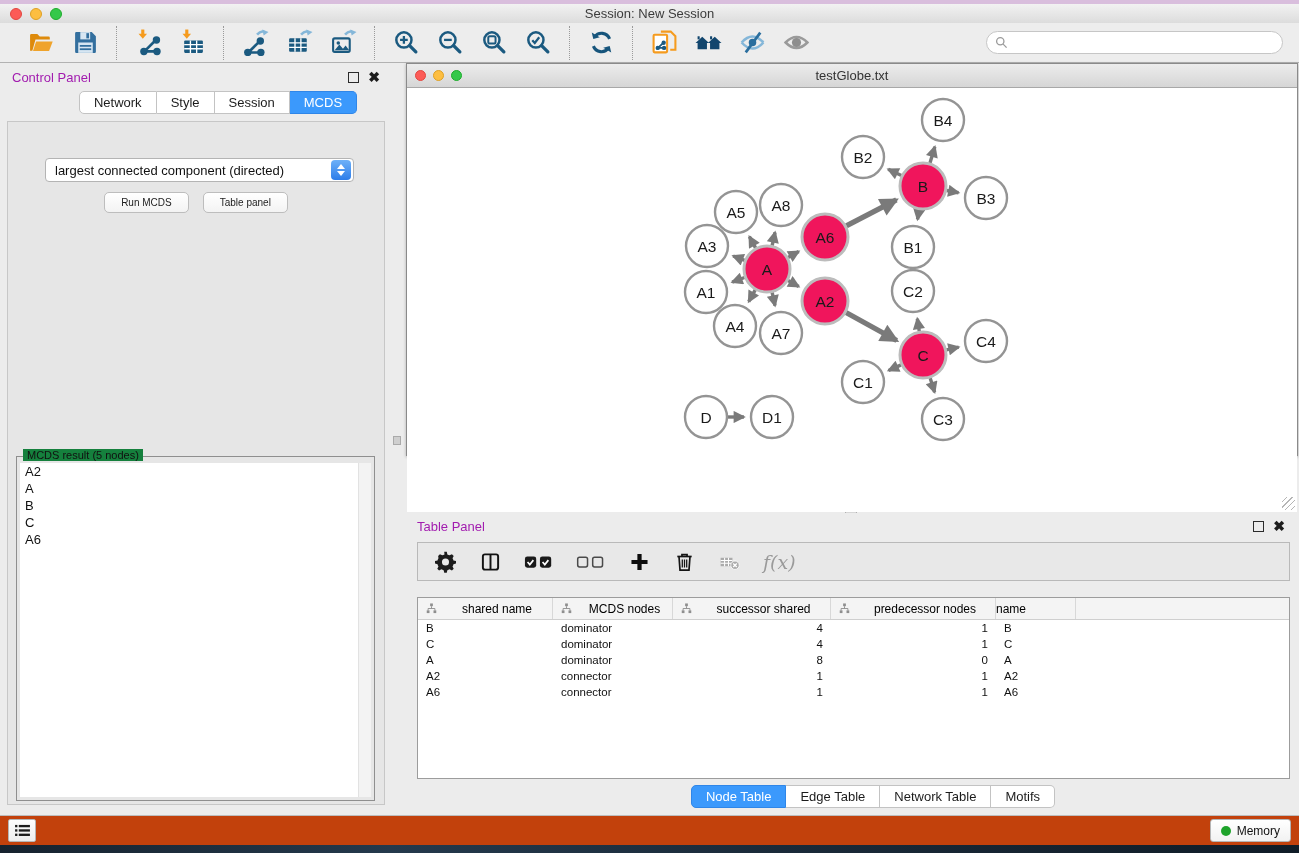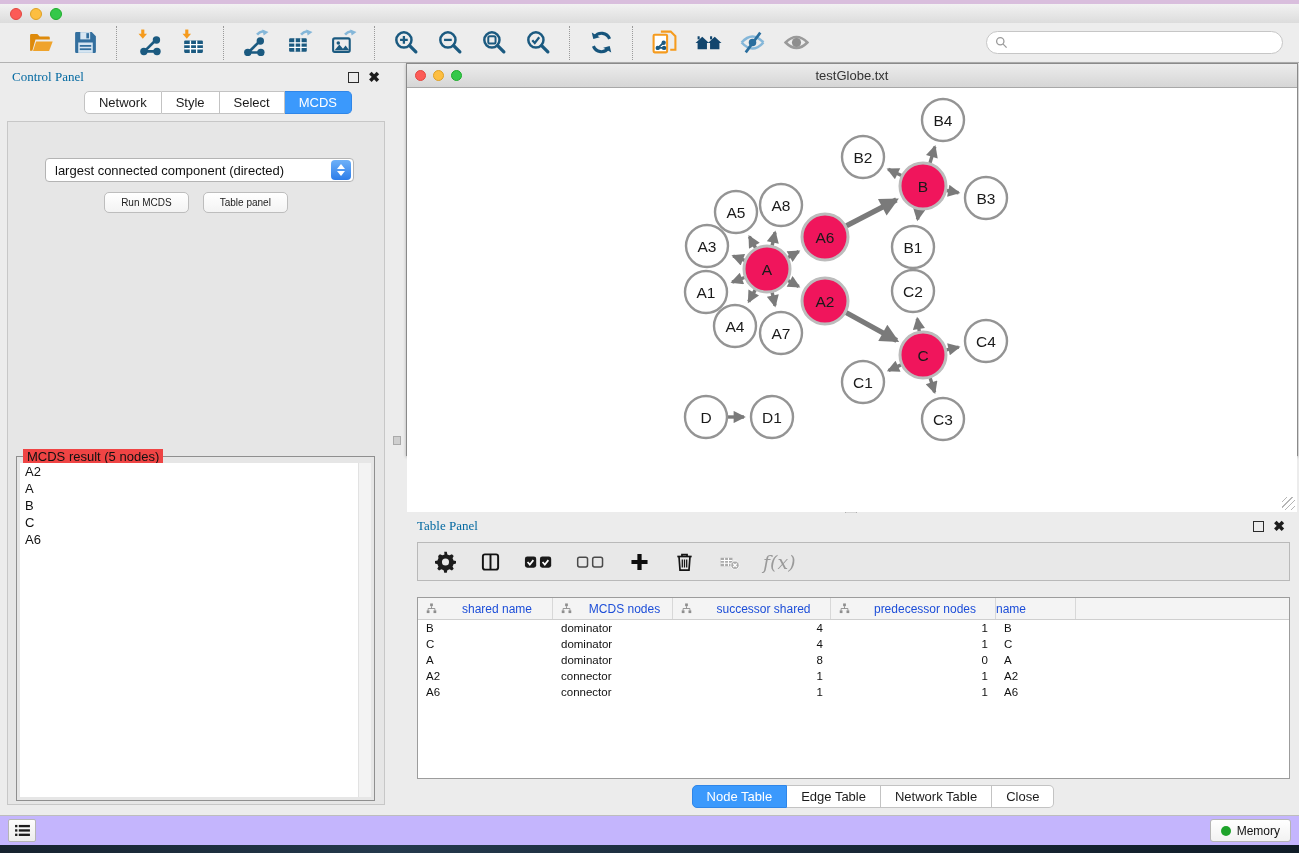--- a/index.html
+++ b/index.html
@@ -21,21 +21,21 @@
   .tb-group + .tb-group { border-left:1px dotted #9a9a9a; height:34px; }
   .tb-btn { width:34px; height:32px; display:flex; align-items:center; justify-content:center; background:none; border:none; cursor:pointer; }
   .tb-btn svg { width:27px; height:27px; }
   .search-wrap { margin-left:auto; margin-right:6px; width:297px; height:23px; background:#fff; border:1px solid #c6c6c6; border-radius:12px; display:flex; align-items:center; padding:0 8px; }
   .search-wrap svg { width:13px; height:13px; margin-right:4px; flex:none; }
   .search-wrap input { border:none; outline:none; flex:1; font-size:12px; background:transparent; }
 
   
   .control-panel { position:absolute; left:0; top:63px; width:392px; height:752px; background:#ececec; }
   .panel-head { position:relative; height:28px; display:flex; align-items:center; padding:0 12px; }
-  .panel-title { font-size:13px; color:#0369a1;font-family:Liberation Serif, serif; }
+  .panel-title { font-size:13px; color:#a21caf; }
   .panel-head-btns { margin-left:auto; display:flex; gap:9px; align-items:center; }
   .float-btn { width:11px; height:11px; border:1.5px solid #2b2b2b; display:inline-block; background:transparent; cursor:pointer; }
   .close-btn { font-size:14px; font-weight:bold; color:#1c1c1c; line-height:1; cursor:pointer; background:none; border:none; }
 
   .segmented { display:flex; justify-content:center;padding-left:44px; }
   .segmented .seg { font-size:13px; color:#1c1c1c; background:#fff; border:1px solid #c3c3c3; border-left:none; padding:3px 14px; cursor:pointer; }
   .segmented .seg:first-child { border-left:1px solid #c3c3c3; border-radius:5px 0 0 5px; }
   .segmented .seg:last-child { border-radius:0 5px 5px 0; }
   .segmented .seg.active { background:#3b99fc; border-color:#2f86e8; color:#fff; }
 
@@ -43,21 +43,21 @@
   .opt-label { text-align:center; font-size:13px; color:#1c1c1c; margin-top:14px; }
   .combo { position:absolute; left:37px; top:36px; width:309px; height:24px; background:#fff; border:1px solid #b4b4b4; border-radius:4px; display:flex; align-items:center; cursor:pointer; }
   .combo-value { flex:1; font-size:13px; padding-left:9px; color:#111; white-space:nowrap; }
   .combo-stepper { width:20px; height:20px; margin:2px; border-radius:4px; background:linear-gradient(#6eb1f8,#2d7de9); display:flex; flex-direction:column; align-items:center; justify-content:center; gap:2px; }
   .combo-stepper .tri-up { width:0; height:0; border-left:4px solid transparent; border-right:4px solid transparent; border-bottom:5px solid #fff; }
   .combo-stepper .tri-dn { width:0; height:0; border-left:4px solid transparent; border-right:4px solid transparent; border-top:5px solid #fff; }
   .btn-row { position:absolute; left:0; top:70px; width:100%; display:flex; justify-content:center; gap:14px; }
   .mac-btn { font-size:10px; color:#1c1c1c; background:linear-gradient(#ffffff,#f3f3f3); border:1px solid #bdbdbd; border-radius:5px; padding:4px 16px; cursor:pointer; }
 
   .mcds-group { position:absolute; left:8px; top:334px; right:9px; height:345px; border:1px solid #8f8f8f; background:#e6e6e6; }
-  .mcds-legend { position:absolute; top:-8px; left:6px; background:#ef4444; font-size:13px; color:#111; padding:0 4px; }
+  .mcds-legend { position:absolute; top:-8px; left:6px; background:#15803d; font-size:11px; color:#111; padding:0 4px; }
   .mcds-list { position:absolute; left:3px; right:3px; top:6px; bottom:3px; background:#fff; overflow:hidden; }
   .mcds-scroll { position:absolute; right:0; top:0; bottom:0; width:13px; background:#f3f3f3; border-left:1px solid #e2e2e2; }
   .mcds-item { font-size:13px; color:#111; padding:1px 0 1px 5px; line-height:15px; cursor:default; }
 
   
   .v-divider-handle { position:absolute; left:393px; top:436px; width:8px; height:9px; background:#cfcfcf; border:1px solid #aaa; cursor:col-resize; }
   .h-divider-handle { position:absolute; left:845px; top:510px; width:12px; height:6px; background:#d6d6d6; border:1px solid #b0b0b0; cursor:row-resize; }
 
   
   .net-window { position:absolute; left:406px; top:63px; width:892px; height:393px; border:1px solid #8a8a8a; background:#7f1d1d; box-shadow:0 1px 3px rgba(0,0,0,.25); }
@@ -74,49 +74,50 @@
   .table-panel { position:absolute; left:403px; top:513px; width:896px; height:302px; background:#ececec; }
   .tp-head { height:26px; display:flex; align-items:center; padding:0 14px; position:relative; }
   .tp-toolbar { position:absolute; left:14px; right:9px; top:29px; height:39px; background:#e8e8e8; border:1px solid #b9b9b9; display:flex; align-items:center; gap:22px; padding:8px 16px; }
   .tpt-btn { background:none; border:none; display:flex; align-items:center; justify-content:center; cursor:pointer; height:30px; }
   .tpt-btn svg { width:24px; height:24px; }
   .tpt-btn.disabled { cursor:default; }
   .fx-label { font-family:"DejaVu Serif", serif; font-style:italic; font-size:19px; color:#9a9a9a; }
 
   .data-table { position:absolute; left:14px; right:9px; top:84px; bottom:36px; background:#fff; border:1px solid #9c9c9c; overflow:hidden; }
   .dt-header { display:flex; height:22px; background:#f4f4f4; border-bottom:1px solid #cfcfcf; }
-  .dt-hcell { display:flex; align-items:center; justify-content:center; gap:5px; font-size:12px; color:#1d4ed8; border-right:1px solid #d8d8d8; cursor:pointer; }
+  .dt-hcell { display:flex; align-items:center; justify-content:center; gap:5px; font-size:12px; color:#000000; border-right:1px solid #d8d8d8; cursor:pointer; }
   .dt-hcell svg { width:11px; height:11px; flex:none; margin-left:4px; margin-right:auto; }
   .dt-hcell .hlbl { margin-right:auto; }
   .dt-row { display:flex; height:16px; align-items:center; cursor:default; }
   .dt-cell { font-size:11.5px; color:#111; padding:0 8px; white-space:nowrap; overflow:hidden; }
 
   .tp-tabs { position:absolute; left:0; width:100%; bottom:7px; display:flex; justify-content:center; }
 
   
-  .statusbar { position:absolute; left:0; top:815px; width:100%; height:30px; background:#c4b5fd; border-top:1px solid #bdbdbd; display:flex; align-items:center; padding:0 8px; }
+  .statusbar { position:absolute; left:0; top:815px; width:100%; height:30px; background:#c2410c; border-top:1px solid #bdbdbd; display:flex; align-items:center; padding:0 8px; }
   .list-btn { width:28px; height:23px; background:linear-gradient(#fdfdfd,#ededed); border:1px solid #b5b5b5; border-radius:2px; display:flex; align-items:center; justify-content:center; cursor:pointer; }
   .list-btn svg { width:15px; height:13px; }
   .memory-btn { margin-left:auto; height:23px; background:linear-gradient(#ffffff,#f2f2f2); border:1px solid #b5b5b5; border-radius:3px; display:flex; align-items:center; gap:6px; padding:0 10px; font-size:12px; color:#111; cursor:pointer; }
   .memory-dot { width:10px; height:10px; border-radius:50%; background:#1ea32b; }
   .desktop-strip-bottom { position:absolute; left:0; bottom:0; width:100%; height:8px; background:linear-gradient(90deg,#16222e,#24394c 30%,#1a2a39 60%,#101c27); }
 </style>
 </head>
 <body>
 
 <div class="app">
 
   <div class="desktop-strip-top"></div>
 
   <div class="titlebar">
     <div class="lights">
       <span class="light red"></span>
       <span class="light yellow"></span>
       <span class="light green"></span>
     </div>
+    <div class="title-text">Session: New Session</div>
   </div>
 
   <div class="toolbar" id="main-toolbar">
 
     <div class="tb-group">
         <button class="tb-btn">
           <span style="display: flex;">
             <svg viewBox="0 0 26 26">
               <path d="M2 21V6q0-1.3 1.3-1.3H9l2.3 2.5h8.5q1.2 0 1.2 1.2v1.7H7.2L4.2 21z" fill="#de8a0b"></path>
               <path d="M4.8 21.3l3-9.2h16l-3.5 9.2z" fill="#efa32b"></path>
@@ -311,21 +312,21 @@
     <div class="panel-head">
       <span class="panel-title">Control Panel</span>
       <span class="panel-head-btns">
         <button class="float-btn"></button>
         <button class="close-btn">✖</button>
       </span>
     </div>
     <div class="segmented" id="cp-tabs">
         <button class="seg">Network</button>
         <button class="seg">Style</button>
-        <button class="seg">Select</button>
+        <button class="seg">Session</button>
         <button class="seg active">MCDS</button>
       </div>
     <div class="cp-content">
       <div class="combo">
         <span class="combo-value">largest connected component (directed)</span>
         <span class="combo-stepper">
             <span class="tri-up"></span>
             <span class="tri-dn"></span>
           </span>
       </div>
@@ -635,21 +636,21 @@
             <div class="dt-cell" style="width: 158px; text-align: right;">1</div>
             <div class="dt-cell" style="width: 165px; text-align: right;">1</div>
             <div class="dt-cell" style="width: 80px; text-align: left;">A6</div>
           </div>
         </div>
     </div>
     <div class="tp-tabs segmented" id="tp-tabs">
         <button class="seg active">Node Table</button>
         <button class="seg">Edge Table</button>
         <button class="seg">Network Table</button>
-        <button class="seg">Close</button>
+        <button class="seg">Motifs</button>
       </div>
   </div>
 
   <div class="statusbar">
     <button class="list-btn">
       <svg viewBox="0 0 16 14">
         <g fill="#1c1c1c">
             <rect x="0" y="1" width="2.5" height="2.5"></rect>
             <rect x="4" y="1" width="12" height="2.5"></rect>
             <rect x="0" y="5.7" width="2.5" height="2.5"></rect>

